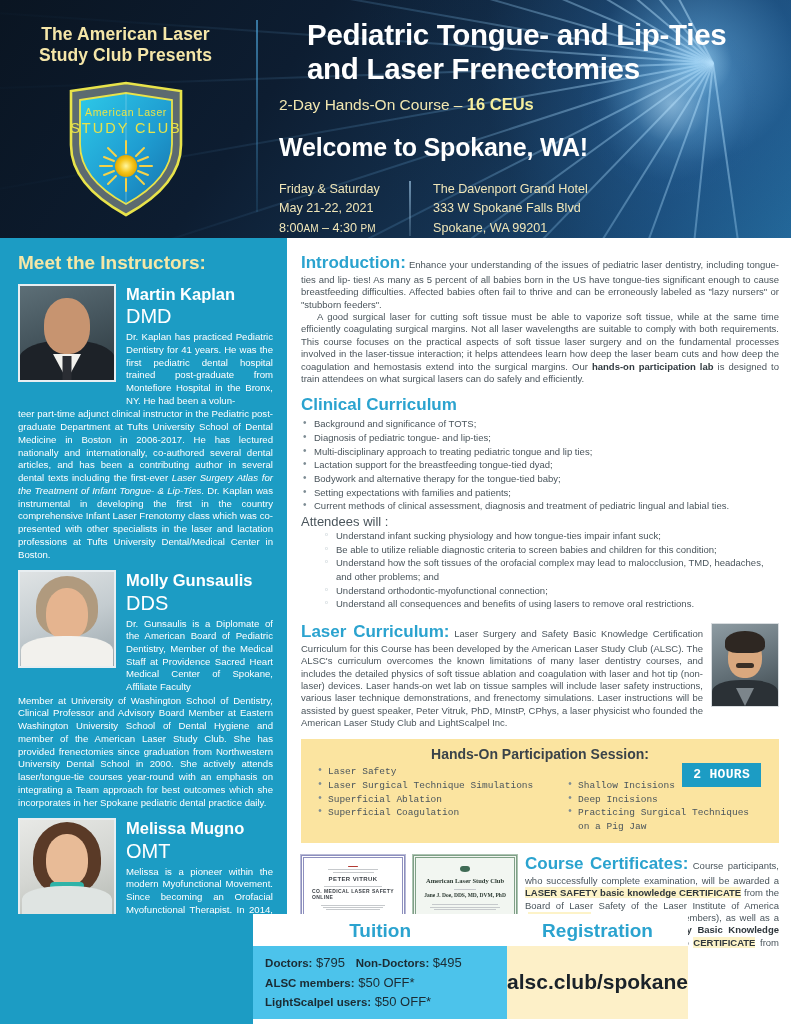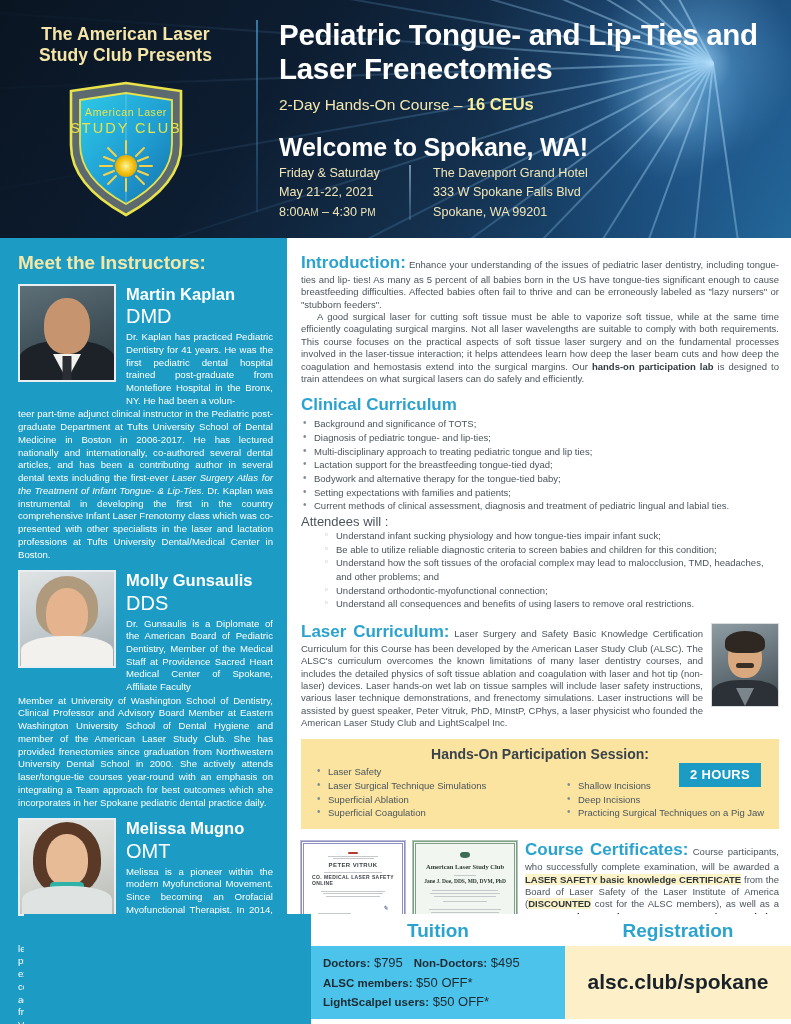--- a/index.html
+++ b/index.html
@@ -49,31 +49,31 @@
   }
   .shield-wrap { margin-top: 12px; width: 126px; height: 140px; position: relative; }
   .banner-divider {
     position: absolute; left: 256px; top: 20px;
     width: 2px; height: 192px;
     background: linear-gradient(to bottom, rgba(70,150,200,0.75), rgba(70,150,200,0.15));
   }
   .banner-right { flex: 1; padding: 18px 18px 0 36px; }
   .course-title {
     font-size: 29.5px; font-weight: bold; color: #ffffff;
-    line-height: 1.14; letter-spacing: -0.3px;
+    line-height: 1.14; letter-spacing: -0.3px; margin-left: 28px;
   }
   .course-sub {
     margin-top: 10px; font-size: 15.5px; color: #f2e7b0; font-weight: normal;
   }
   .course-sub b { color: #f7ef9e; font-weight: bold; font-size: 16.5px; }
   .welcome {
     margin-top: 19px; font-size: 25px; font-weight: bold; color: #ffffff;
     letter-spacing: -0.2px;
   }
-  .info-row { margin-top: 2px; display: flex; }
+  .info-row { margin-top: 18px; display: flex; }
   .info-col {
     font-size: 12.6px; line-height: 1.52; color: #f0e6b8;
   }
   .info-col.a { width: 130px; }
   .info-col .small { font-size: 10px; }
   .info-sep {
     width: 2px; margin: 1px 22px 2px 0;
     background: linear-gradient(to bottom, rgba(160,200,230,0.65), rgba(160,200,230,0.2));
   }
 
@@ -160,21 +160,21 @@
   .v-hair { position:absolute; top:7px; left:50%; transform:translateX(-50%); width:40px; height:22px; background:#2e2722; border-radius:50% 50% 30% 30%;}
   .v-mous { position:absolute; top:39px; left:50%; transform:translateX(-50%); width:18px; height:5px; background:#3a2f26; border-radius:3px;}
   .v-body { position:absolute; bottom:0; left:50%; transform:translateX(-50%); width:66px; height:26px; background:#2b3136; border-radius:44% 44% 0 0;}
   .v-shirt { position:absolute; bottom:0; left:50%; transform:translateX(-50%); width:18px; height:18px; background:#7c858b; clip-path: polygon(50% 100%, 0 0, 100% 0);}
 
   
   .handson {
     margin-top: 10px; background: #fbe4a0; padding: 7px 14px 9px 14px;
   }
   .handson h3 { text-align: center; font-size: 14px; font-weight: bold; color: #3a4349; margin-bottom: 3px; }
-  .handson-cols { display: flex; position: relative; }
+  .handson-cols { display: flex; position: relative; font-family: Liberation Mono, monospace; }
   .handson-cols ul { flex: 0 0 250px; }
   .handson-cols ul.c2 { flex: 1; }
   .handson-cols li { font-size: 9.8px; line-height: 1.42; color: #3f484e; }
   .handson-cols li::before { color: #3f484e; }
   .hours-badge {
     position: absolute; right: 4px; top: -2px;
     background: #1c9cc4; color: #ffffff; font-weight: bold;
     font-size: 13px; padding: 4px 11px 5px 11px; letter-spacing: .3px;
   }
 
@@ -194,23 +194,22 @@
   .cert-seal.green { background: #3f6b55; border-radius: 3px 3px 50% 50%; }
   .cert-name { font-size: 6px; letter-spacing: .4px; color: #3a3f45; font-weight: bold; }
   .cert-name2 { font-size: 6.5px; color: #2d3b33; font-family: "Liberation Serif", serif; font-weight: bold; }
   .cert-sig { font-size: 6px; color: #2b3b6b; font-style: italic; align-self: flex-end; margin-right: 6px; }
 
   .hl { background: #fdf3c8; font-weight: bold; color: #2f373d; }
   .bd { font-weight: bold; color: #2f373d; }
 
   
   .footer {
-    position: absolute; left: 0; bottom: 0; width: 791px; height: 110px;
+    position: absolute; left: 0; bottom: 0; width: 688px; height: 110px;
     display: flex;
-    padding-left: 24px;
   }
   .foot-left { width: 287px; background: #1c9cc4; }
   .foot-mid { flex: 1; background: #ffffff; position: relative; padding-top: 6px; }
   .foot-headrow { display: flex; }
   .foot-head {
     font-size: 19px; font-weight: bold; color: #2ba3cf; text-align: center;
   }
   .fh1 { width: 254px; }
   .fh2 { flex: 1; }
   .foot-boxrow { display: flex; margin-top: 4px; }

